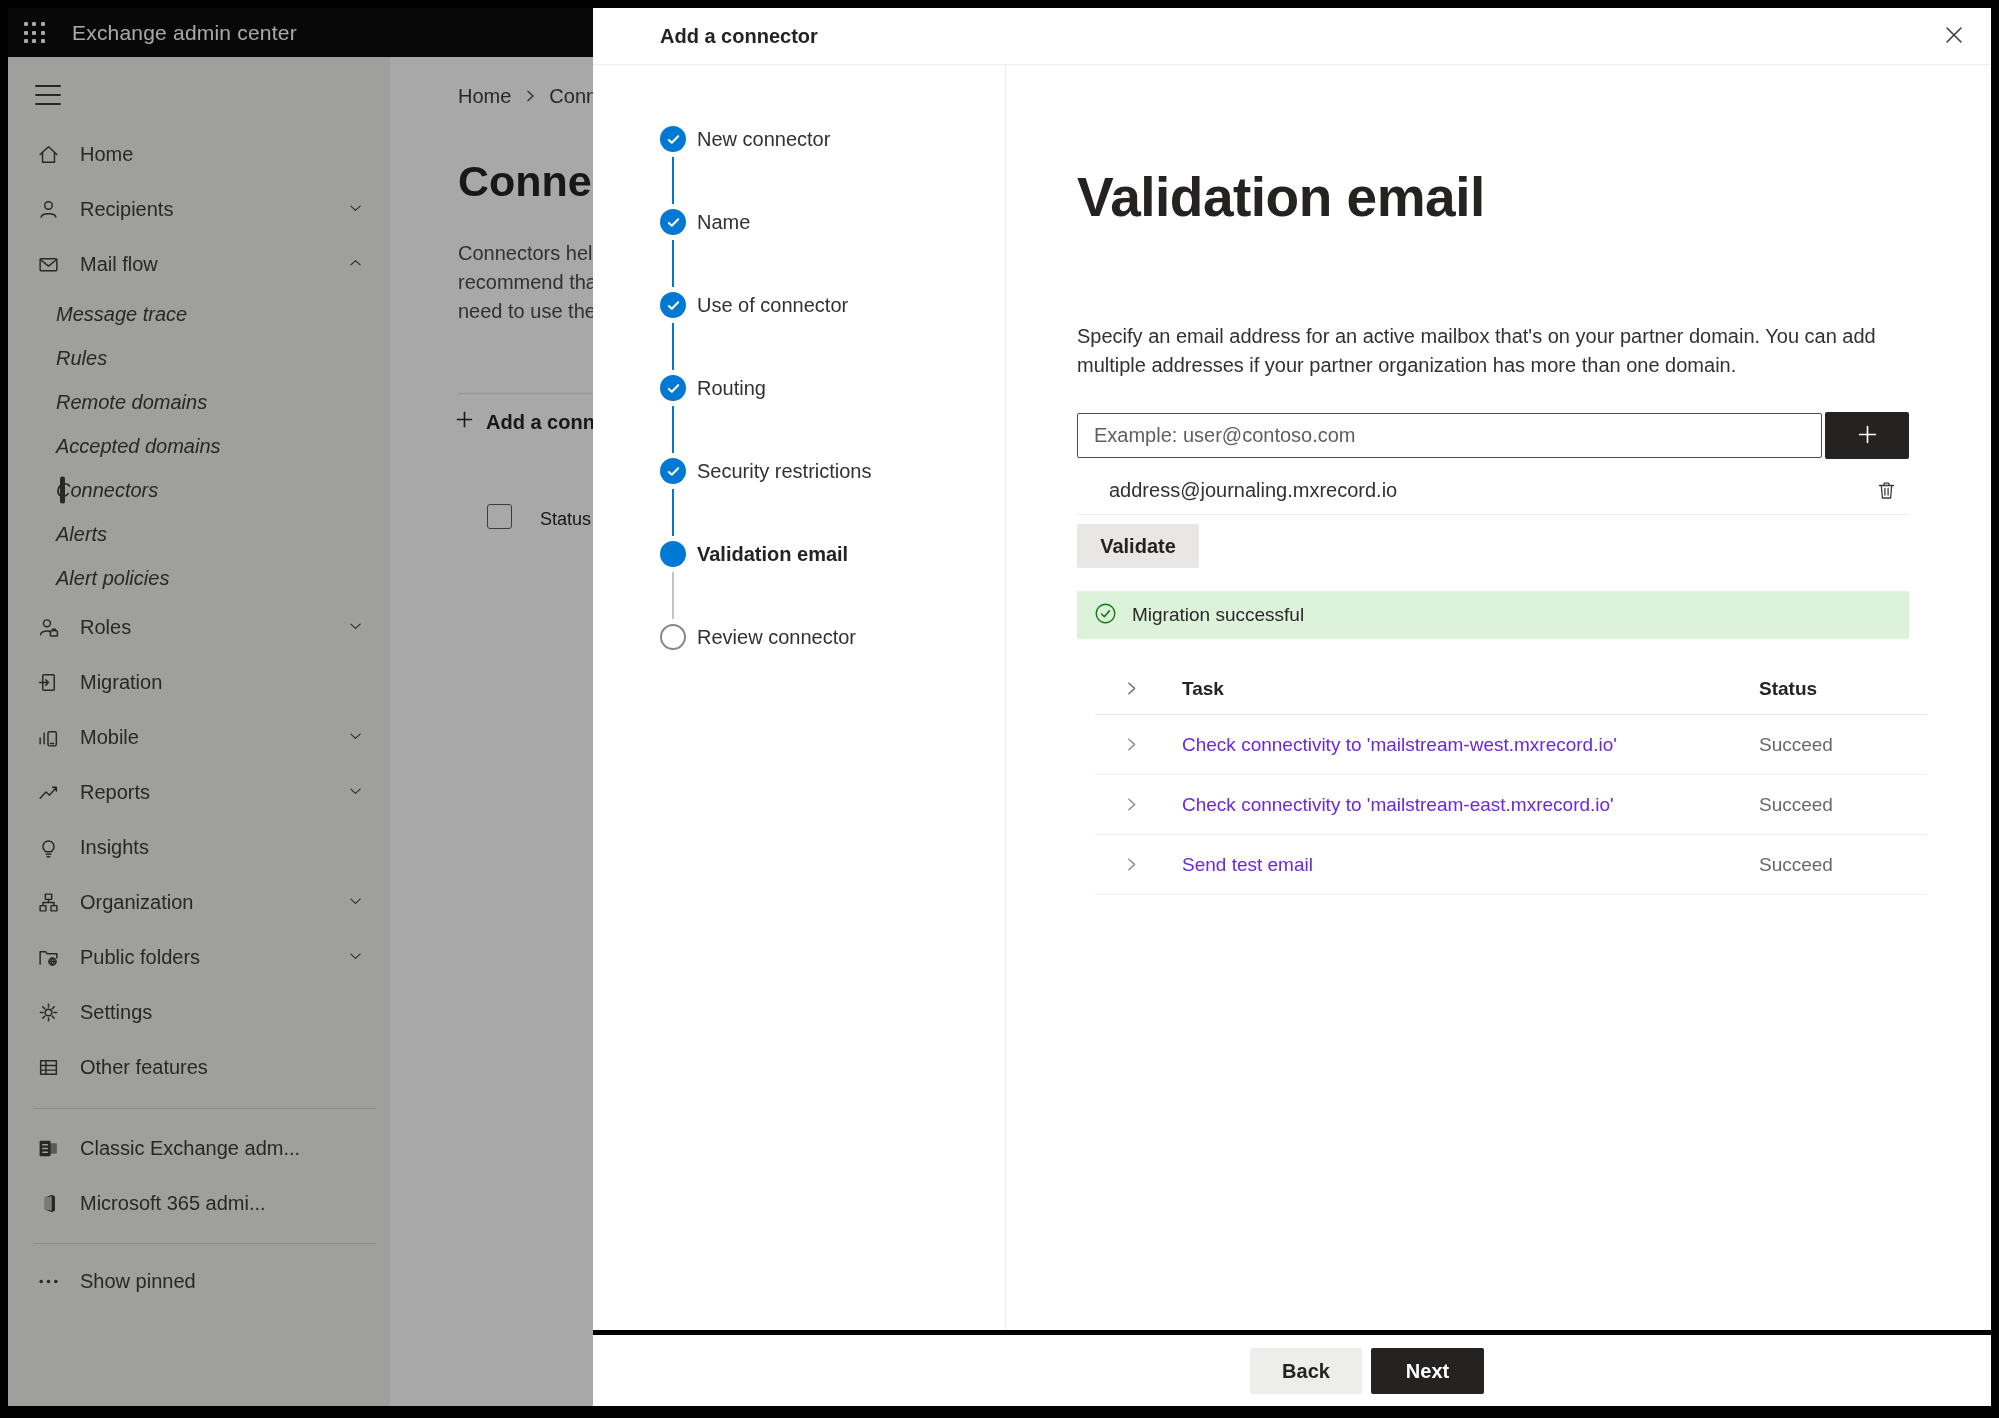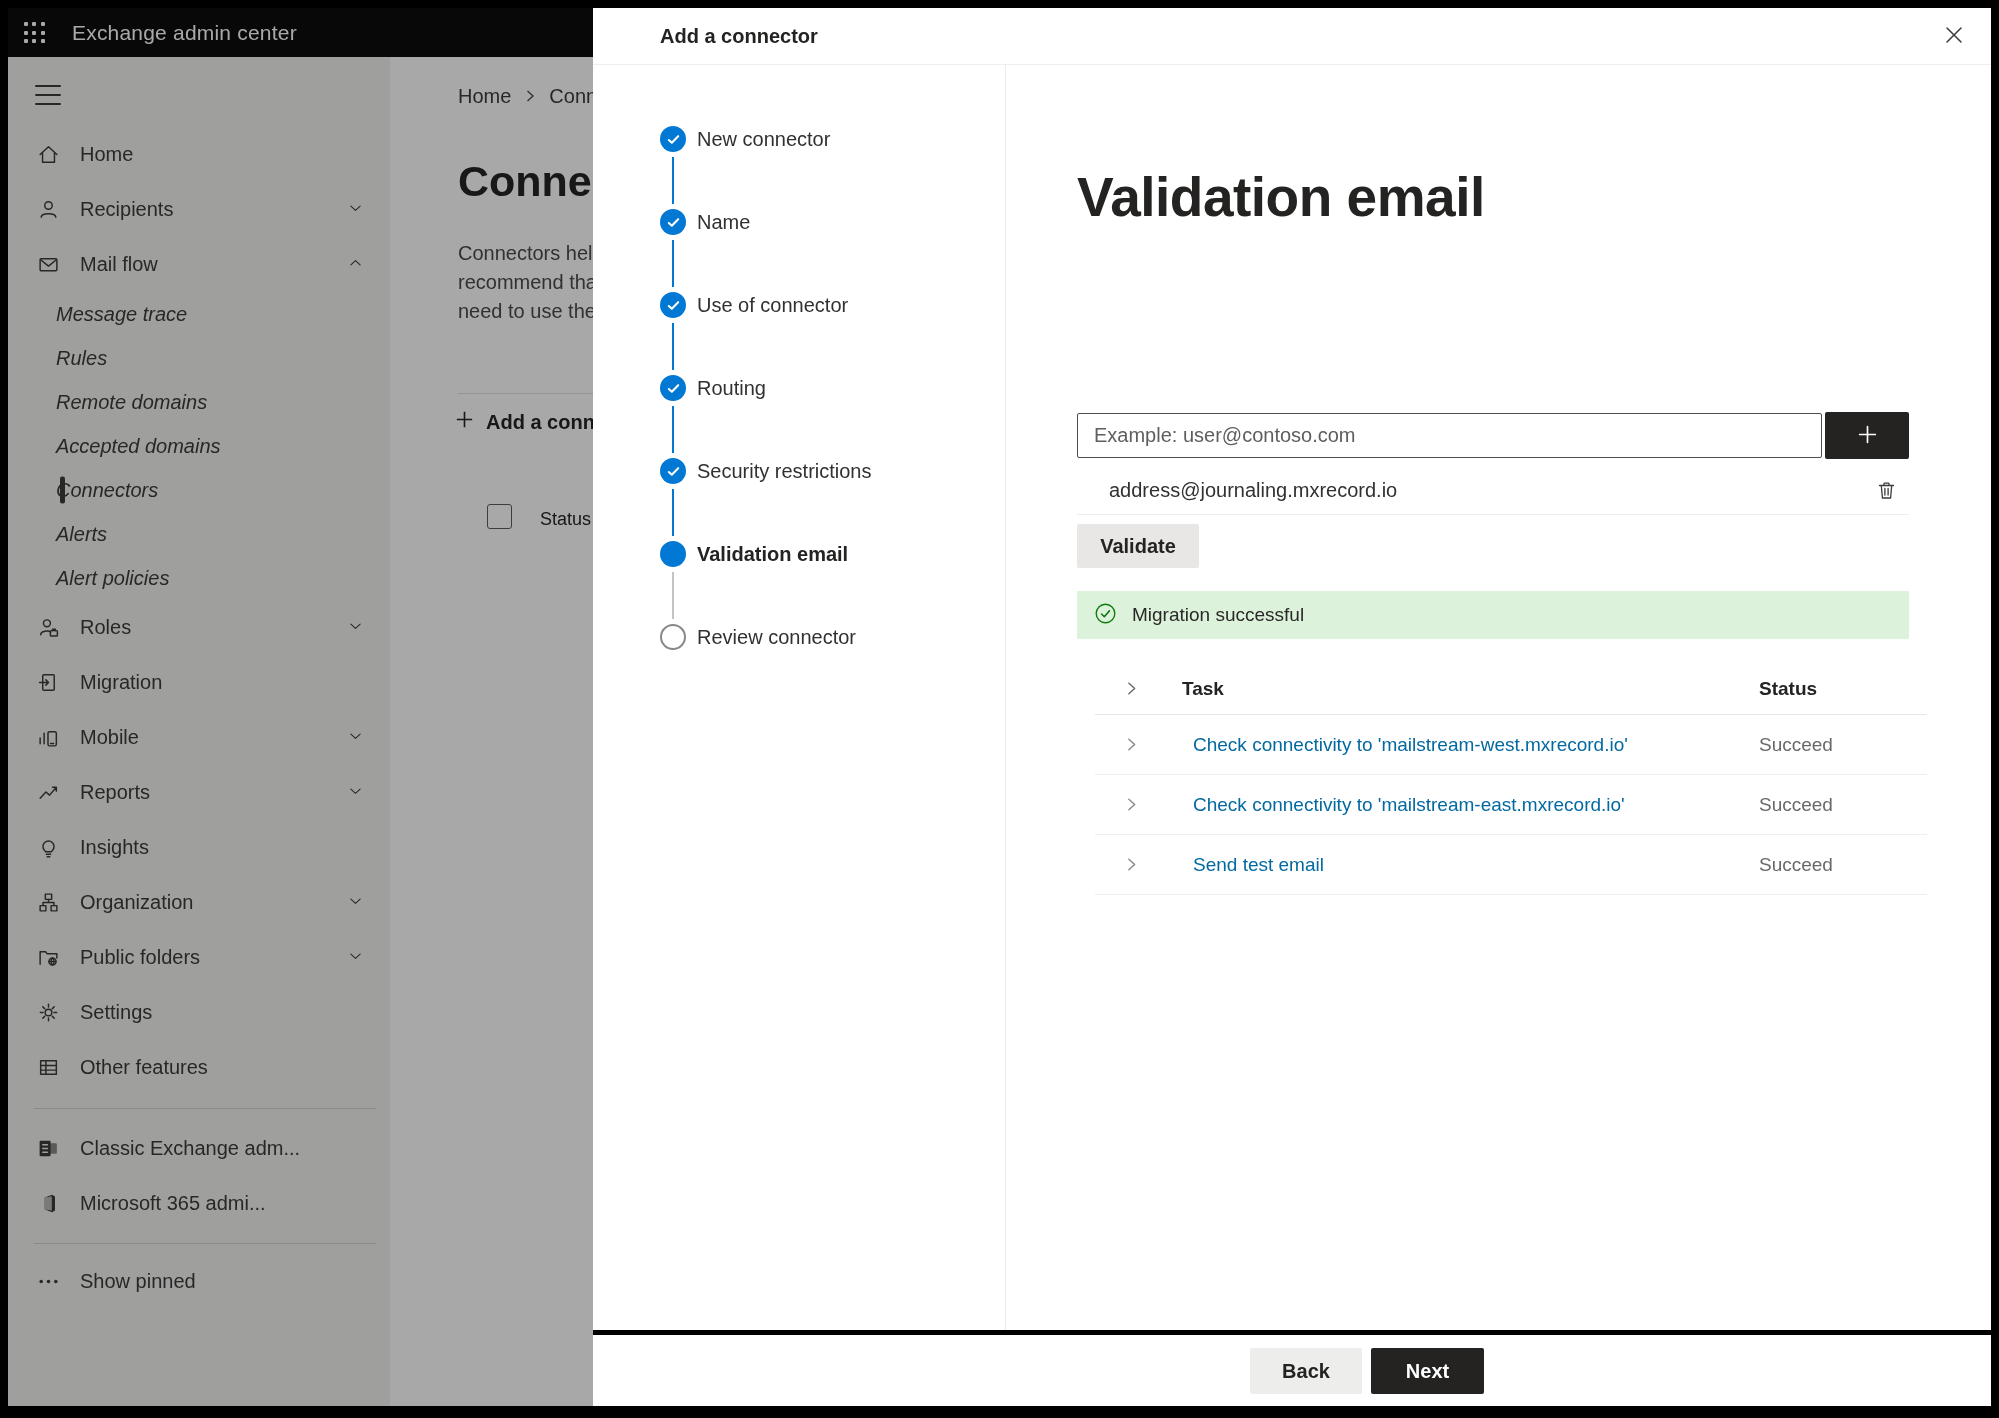--- a/index.html
+++ b/index.html
@@ -84,21 +84,21 @@
   .banner-text { font-size:19px; color:#2a2928; }
 
   
   .task-table { position:absolute; left:89px; top:598px; width:832px; }
   .t-row { display:grid; grid-template-columns:87px 577px 1fr; align-items:center; }
   .t-head { height:52px; border-bottom:1px solid #e8e6e4; }
   .t-body-row { height:60px; border-bottom:1px solid #f0eeec; }
   .t-chevron { padding-left:28px; display:flex; align-items:center; cursor:pointer; }
   .t-col-task { font-size:19px; font-weight:700; color:#242322; }
   .t-col-status { font-size:19px; font-weight:700; color:#242322; }
-  .t-task { font-size:19px; color:#0369a1; white-space:nowrap;margin-left:11px; }
+  .t-task { font-size:19px; color:#6d28d9; white-space:nowrap; }
   .t-status { font-size:19px; color:#6b6968; }
 
   
   .modal-footer { height:76px; flex:none; border-top:5px solid #000000; position:relative; }
   .back-btn { position:absolute; left:657px; top:13px; width:112px; height:46px; background:#ededec; color:#242322; border:none; border-radius:2px; font-size:20px; font-weight:700; font-family:"Liberation Sans", sans-serif; cursor:pointer; }
   .next-btn { position:absolute; left:778px; top:13px; width:113px; height:46px; background:#242322; color:#fff; border:none; border-radius:2px; font-size:20px; font-weight:700; font-family:"Liberation Sans", sans-serif; cursor:pointer; }
 </style>
 </head>
 <body>
 
@@ -413,20 +413,21 @@
           <span class="step-label">Validation email</span>
         </div>
         <div class="step pending">
           <span class="step-circle"></span>
           <span class="step-label">Review connector</span>
         </div>
       </div>
 
       <div class="content">
         <div class="v-heading">Validation email</div>
+        <div class="v-desc">Specify an email address for an active mailbox that's on your partner domain. You can add multiple addresses if your partner organization has more than one domain.</div>
 
         <input class="email-input" type="text" placeholder="Example: user@contoso.com" style="">
         <button class="add-email-btn">
           <span><svg width="23" height="23" viewBox="0 0 22 22" fill="none" stroke="#fff" stroke-width="1.6" stroke-linecap="round">
                 <path d="M11 3.5 V18.5 M3.5 11 H18.5"></path>
               </svg></span>
         </button>
 
         <div class="address-row">
           <span class="address-text">address@journaling.mxrecord.io</span>

